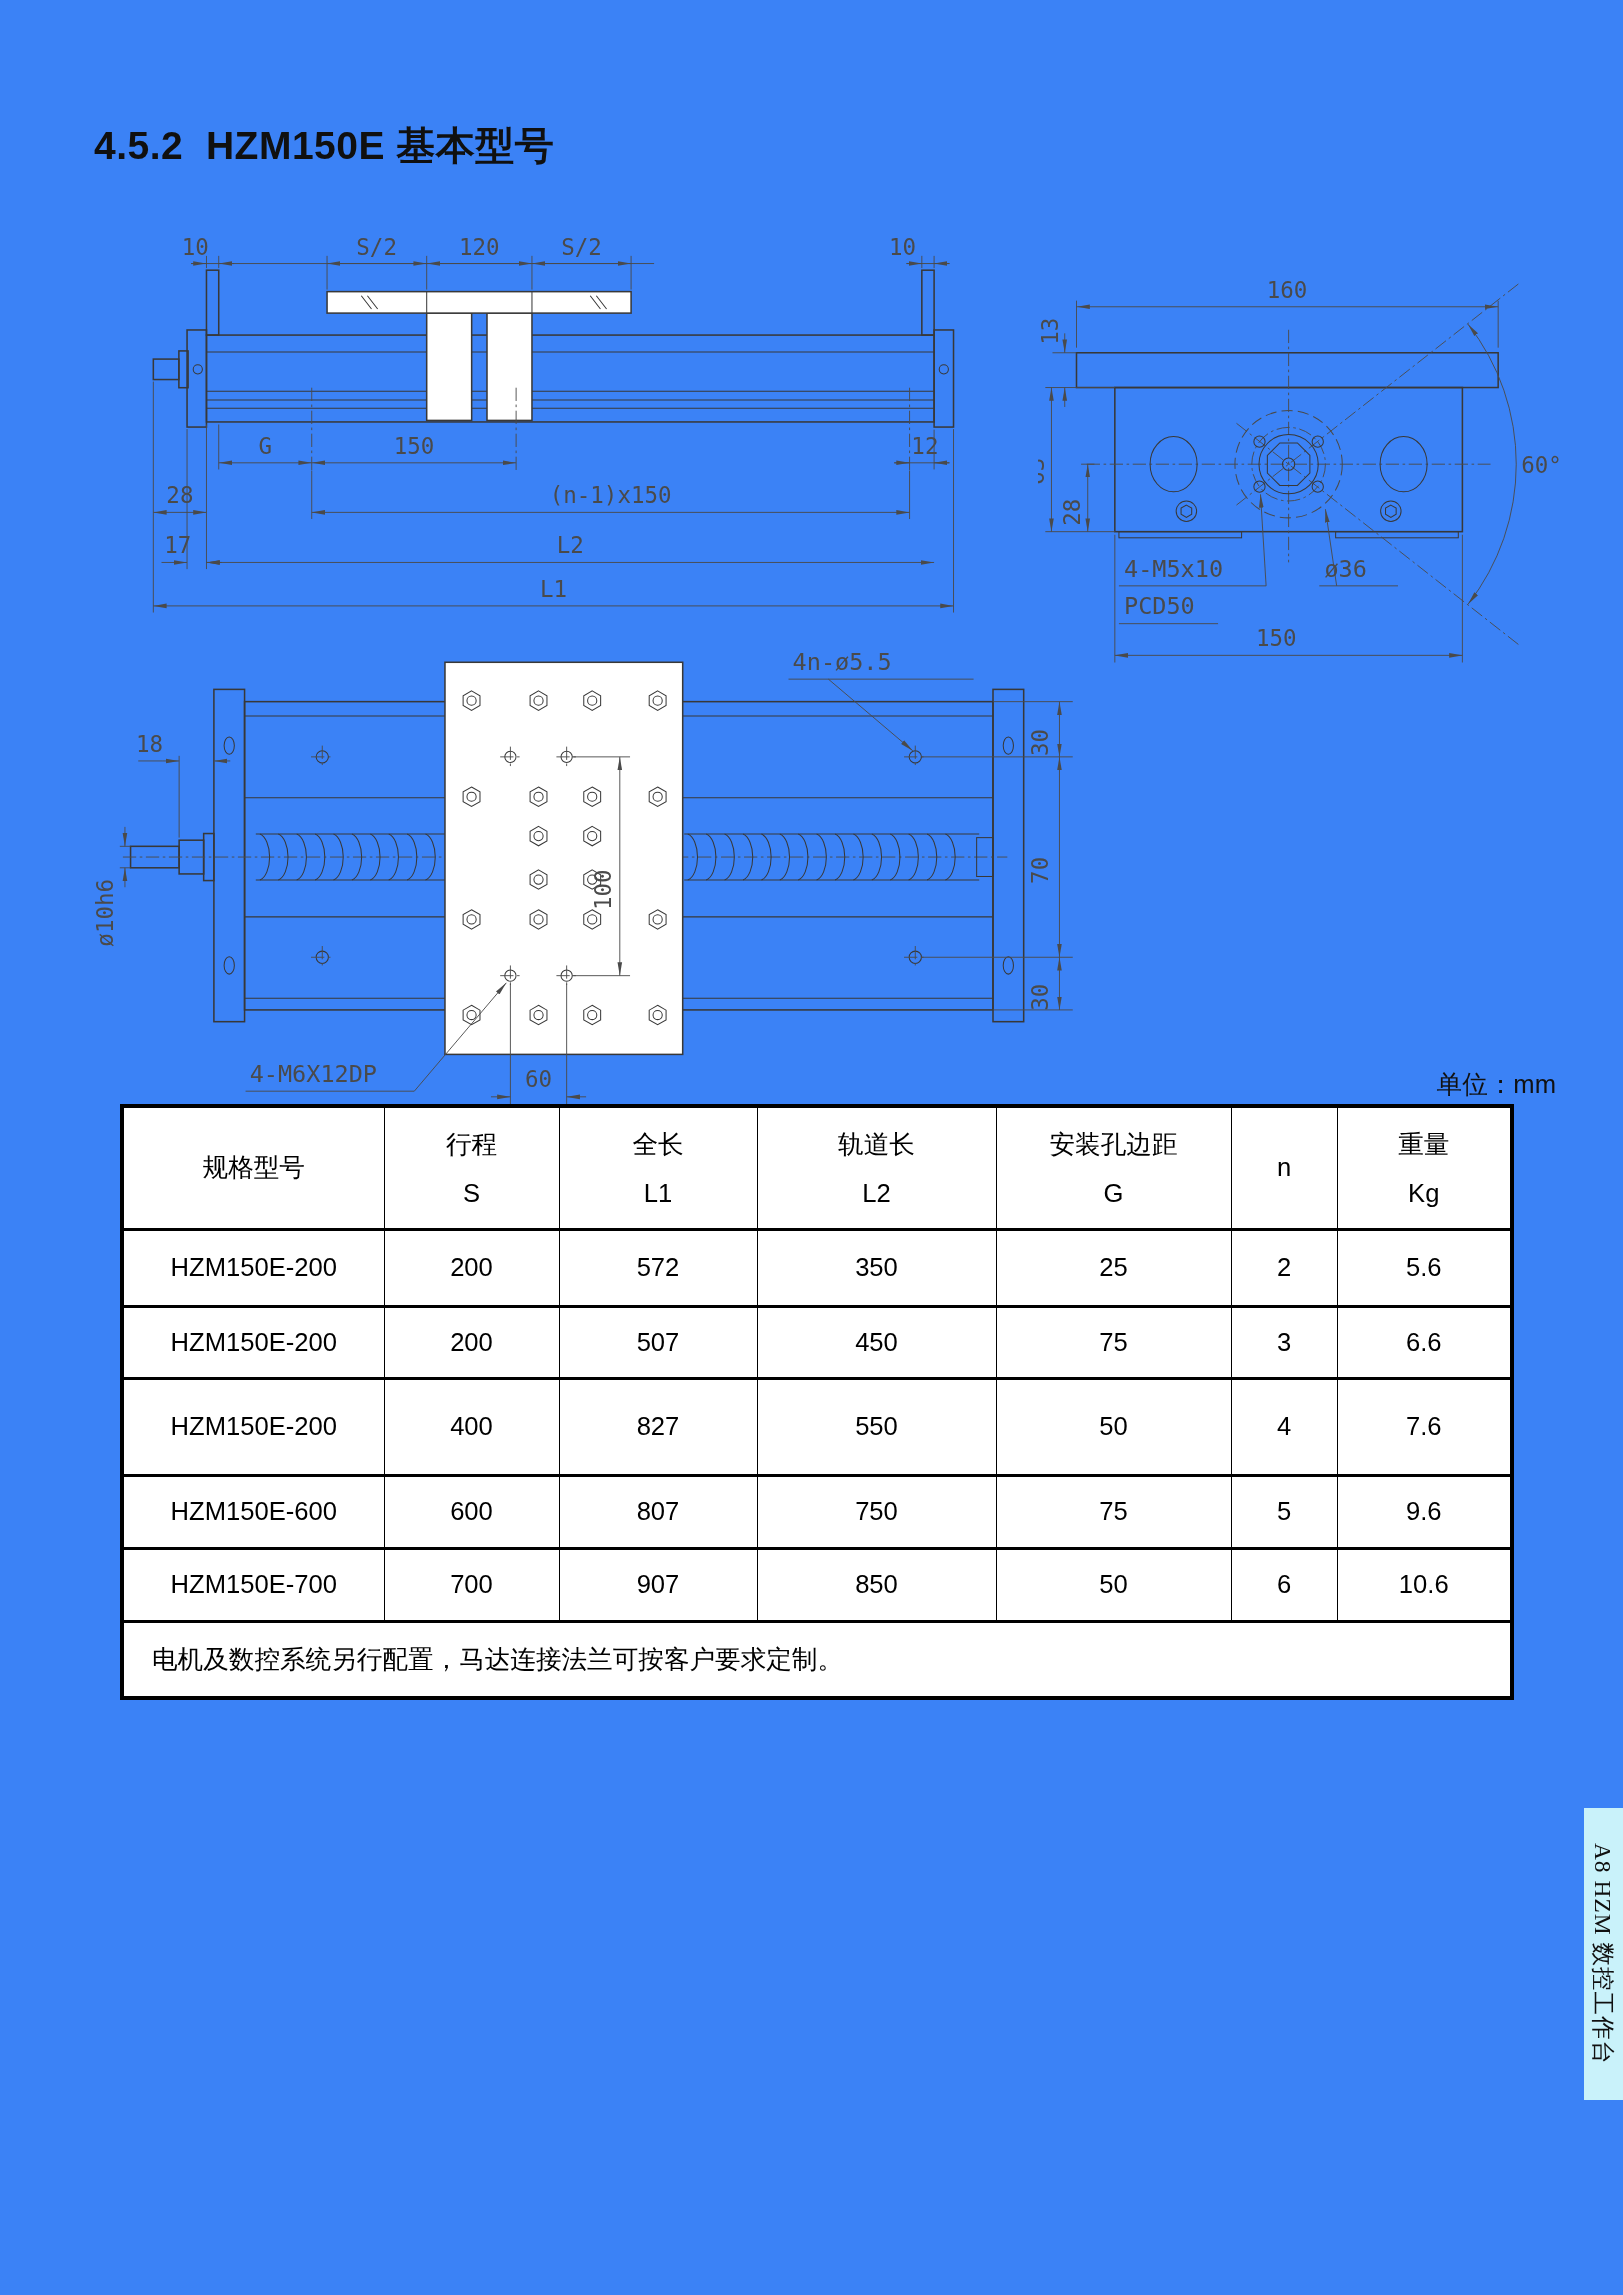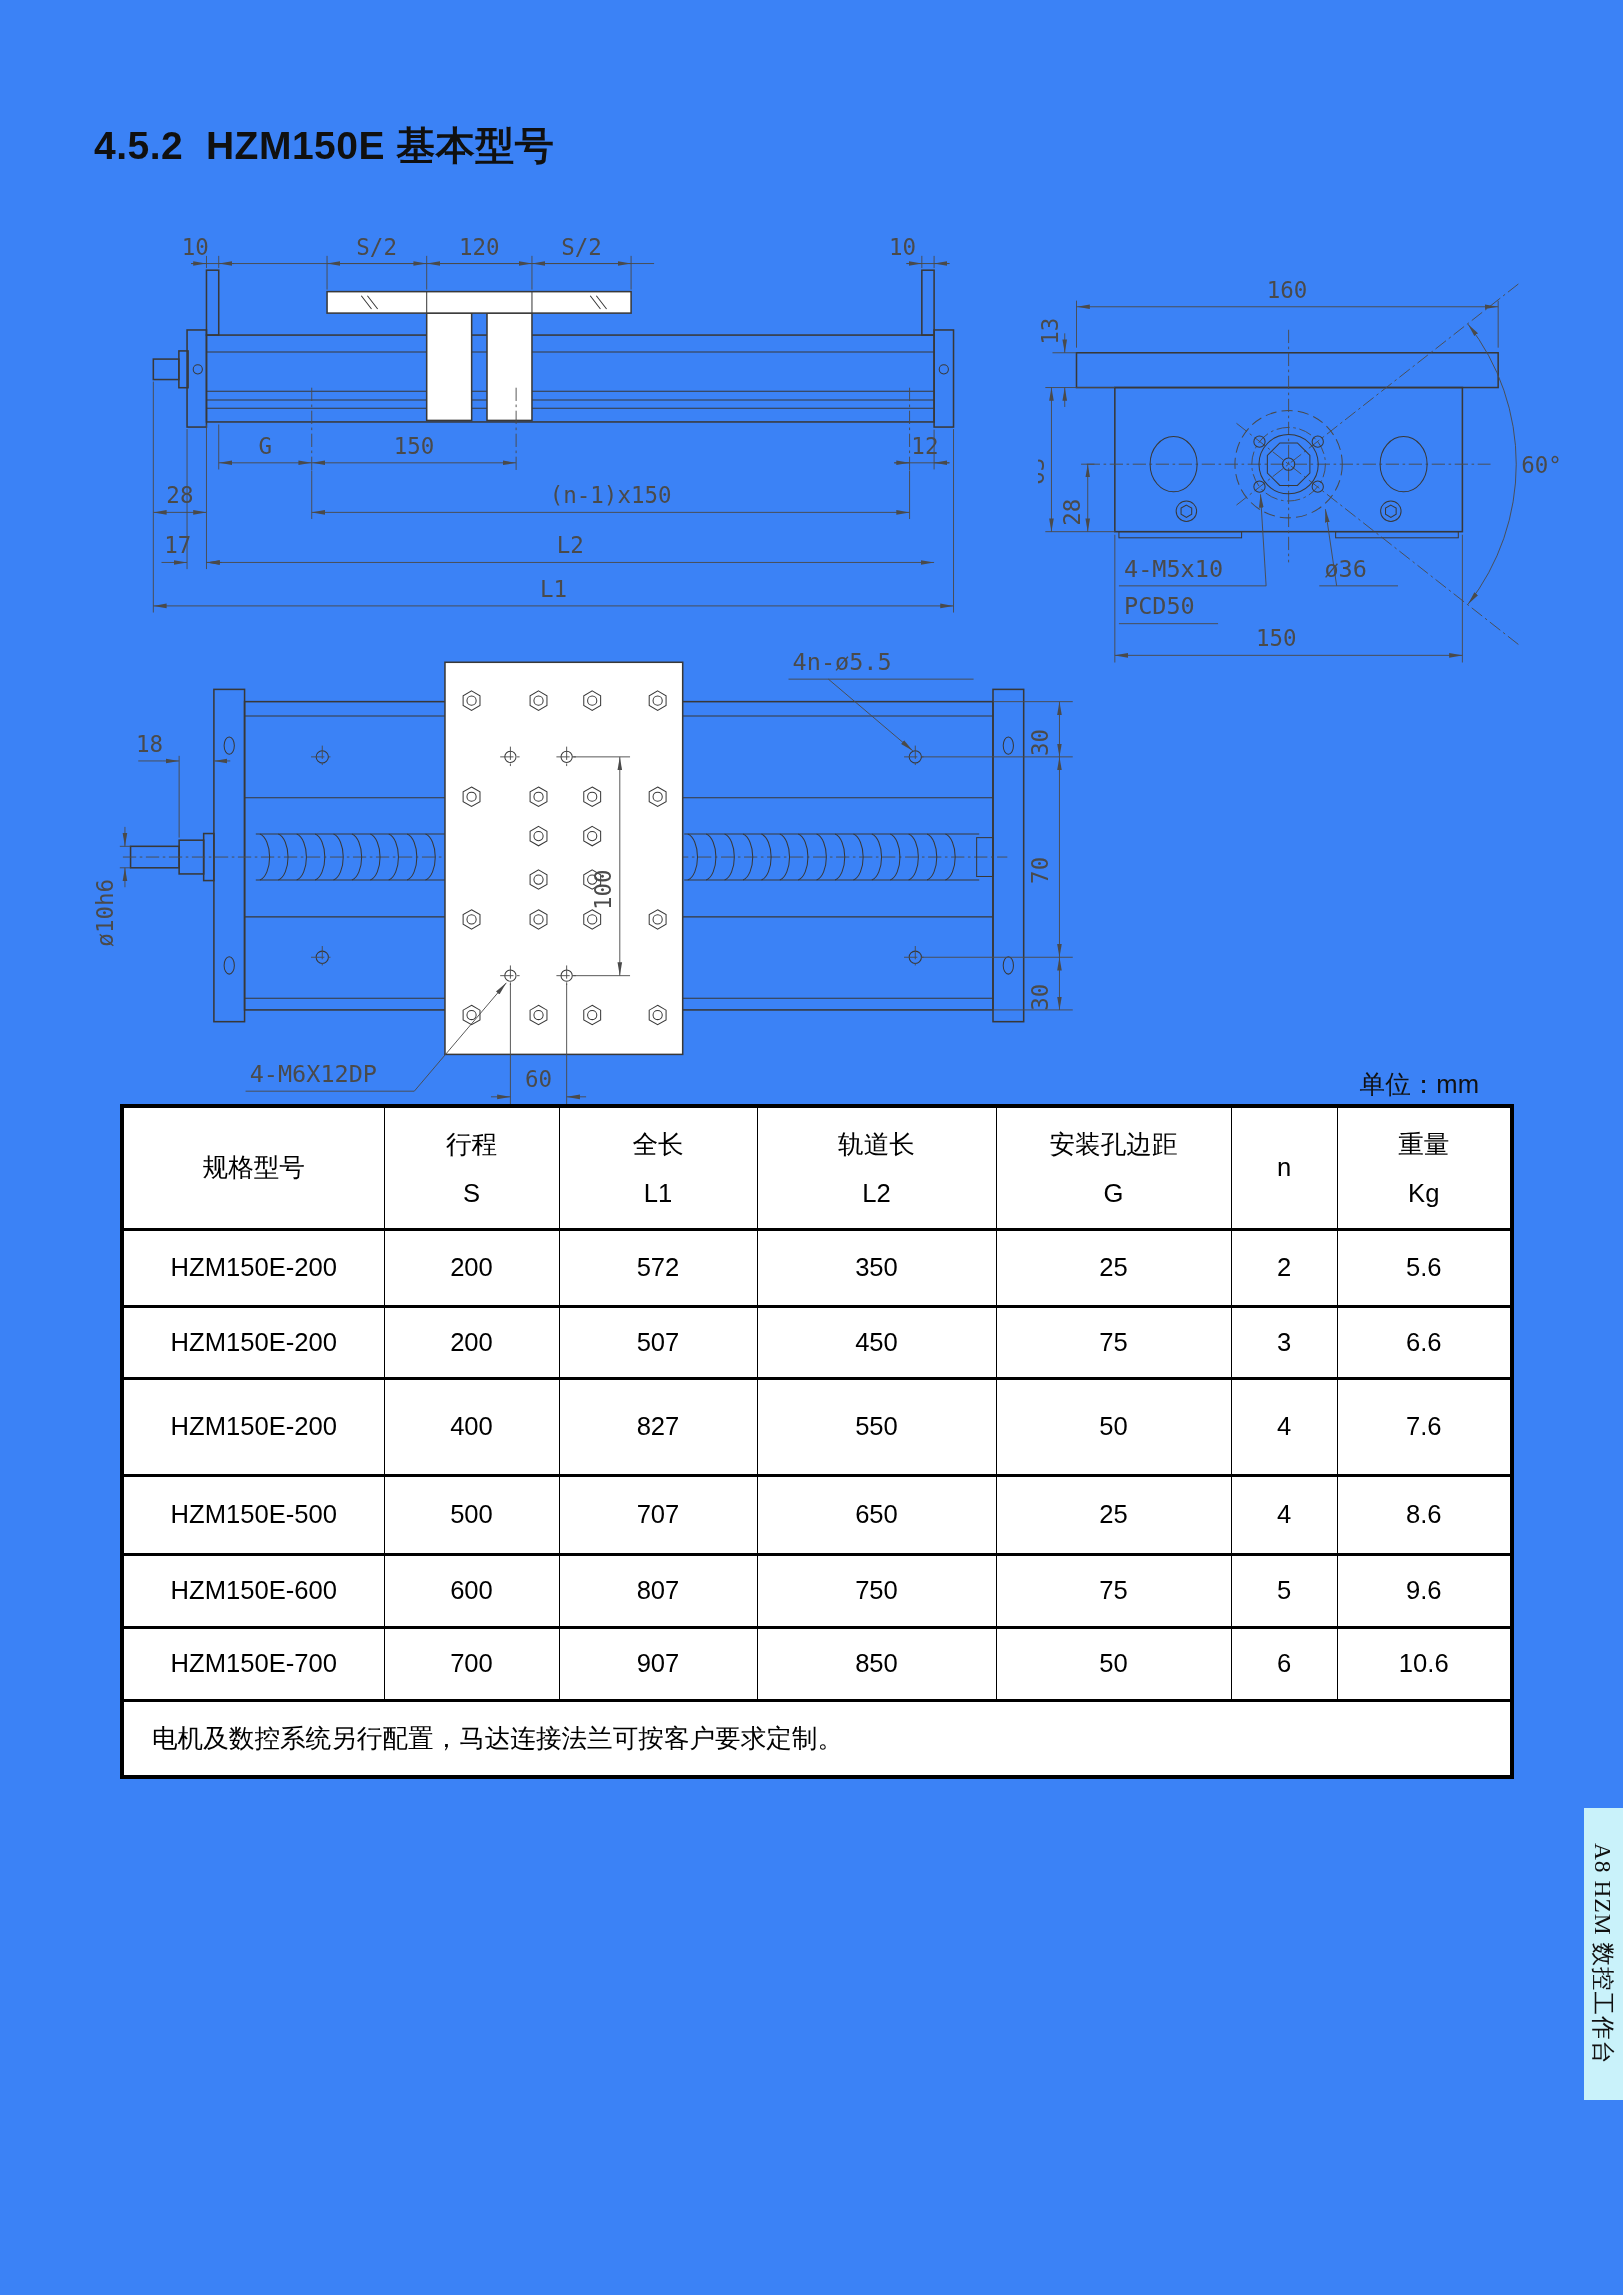--- a/index.html
+++ b/index.html
@@ -1,20 +1,20 @@
 <!DOCTYPE html>
 <html style="font-size:8.2px"><head>
 <meta charset="utf-8">
 <style>
   html,body{margin:0;padding:0;background:#fff;}
   .page{position:relative;width:1624px;height:2295px;background:#3b82f6;overflow:hidden;
         font-family:"Liberation Sans",sans-serif;color:#000;}
   .title{position:absolute;left:94px;top:119px;font-size:39px;font-weight:700;
          letter-spacing:0.5px;white-space:pre;color:#101010;}
-  .unit-label{position:absolute;left:1195px;top:1067px;width:284px;text-align:right;
+  .unit-label{position:absolute;left:1272px;top:1067px;width:284px;text-align:right;
               font-size:25.6px;color:#111;}
   svg.drawing{position:absolute;}
   #front-view{left:138px;top:225px;}
   #end-view{left:1038px;top:225px;}
   #plan-view{left:82px;top:634px;}
   .geo{stroke:#383838;fill:none;stroke-width:3;}
   .geo2{stroke:#383838;fill:none;stroke-width:2;}
   .white{fill:#ffffff;}
   .cl{stroke:#4a4a4a;fill:none;stroke-width:1.8;stroke-dasharray:26 7 5 7;}
   .dash{stroke:#4a4a4a;fill:none;stroke-width:2;stroke-dasharray:22 10;}
@@ -336,29 +336,20 @@
     </tr>
     <tr style="height:97px">
       <td>HZM150E-200</td>
       <td>400</td>
       <td>827</td>
       <td>550</td>
       <td>50</td>
       <td>4</td>
       <td>7.6</td>
     </tr>
-    <tr style="height:79px">
-      <td>HZM150E-500</td>
-      <td>500</td>
-      <td>707</td>
-      <td>650</td>
-      <td>25</td>
-      <td>4</td>
-      <td>8.6</td>
-    </tr>
     <tr style="height:73px">
       <td>HZM150E-600</td>
       <td>600</td>
       <td>807</td>
       <td>750</td>
       <td>75</td>
       <td>5</td>
       <td>9.6</td>
     </tr>
     <tr style="height:73px">

